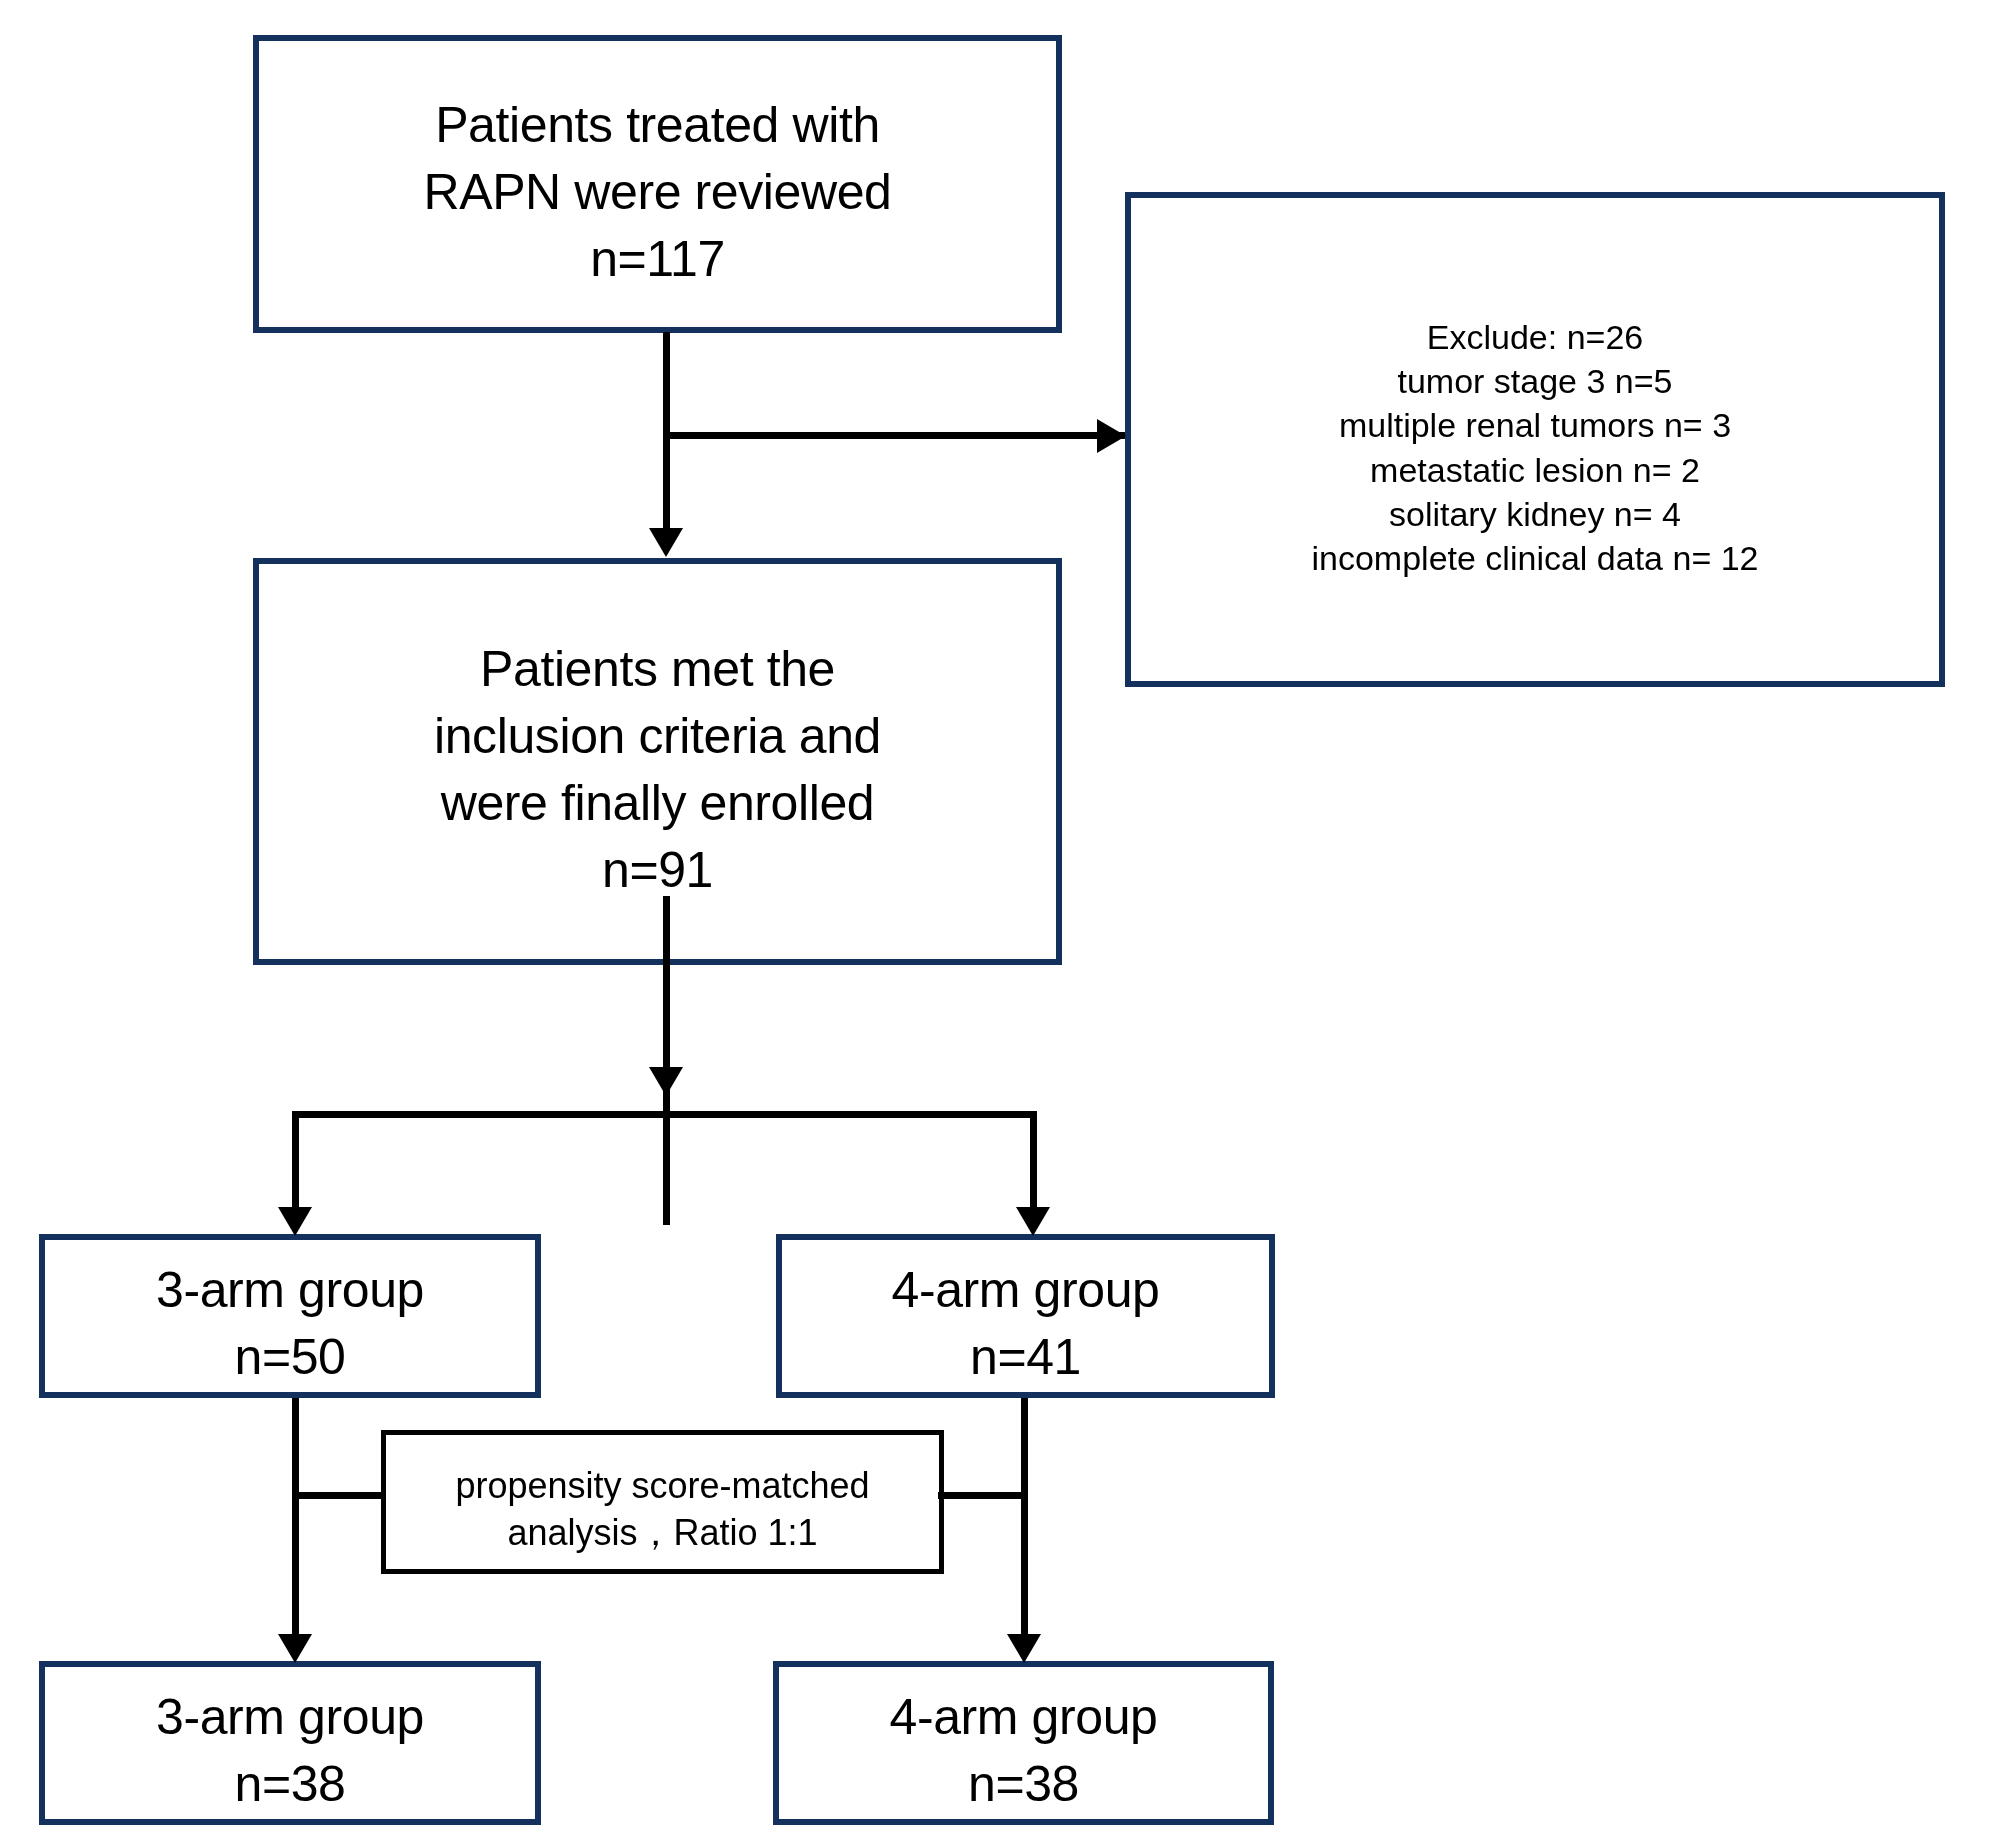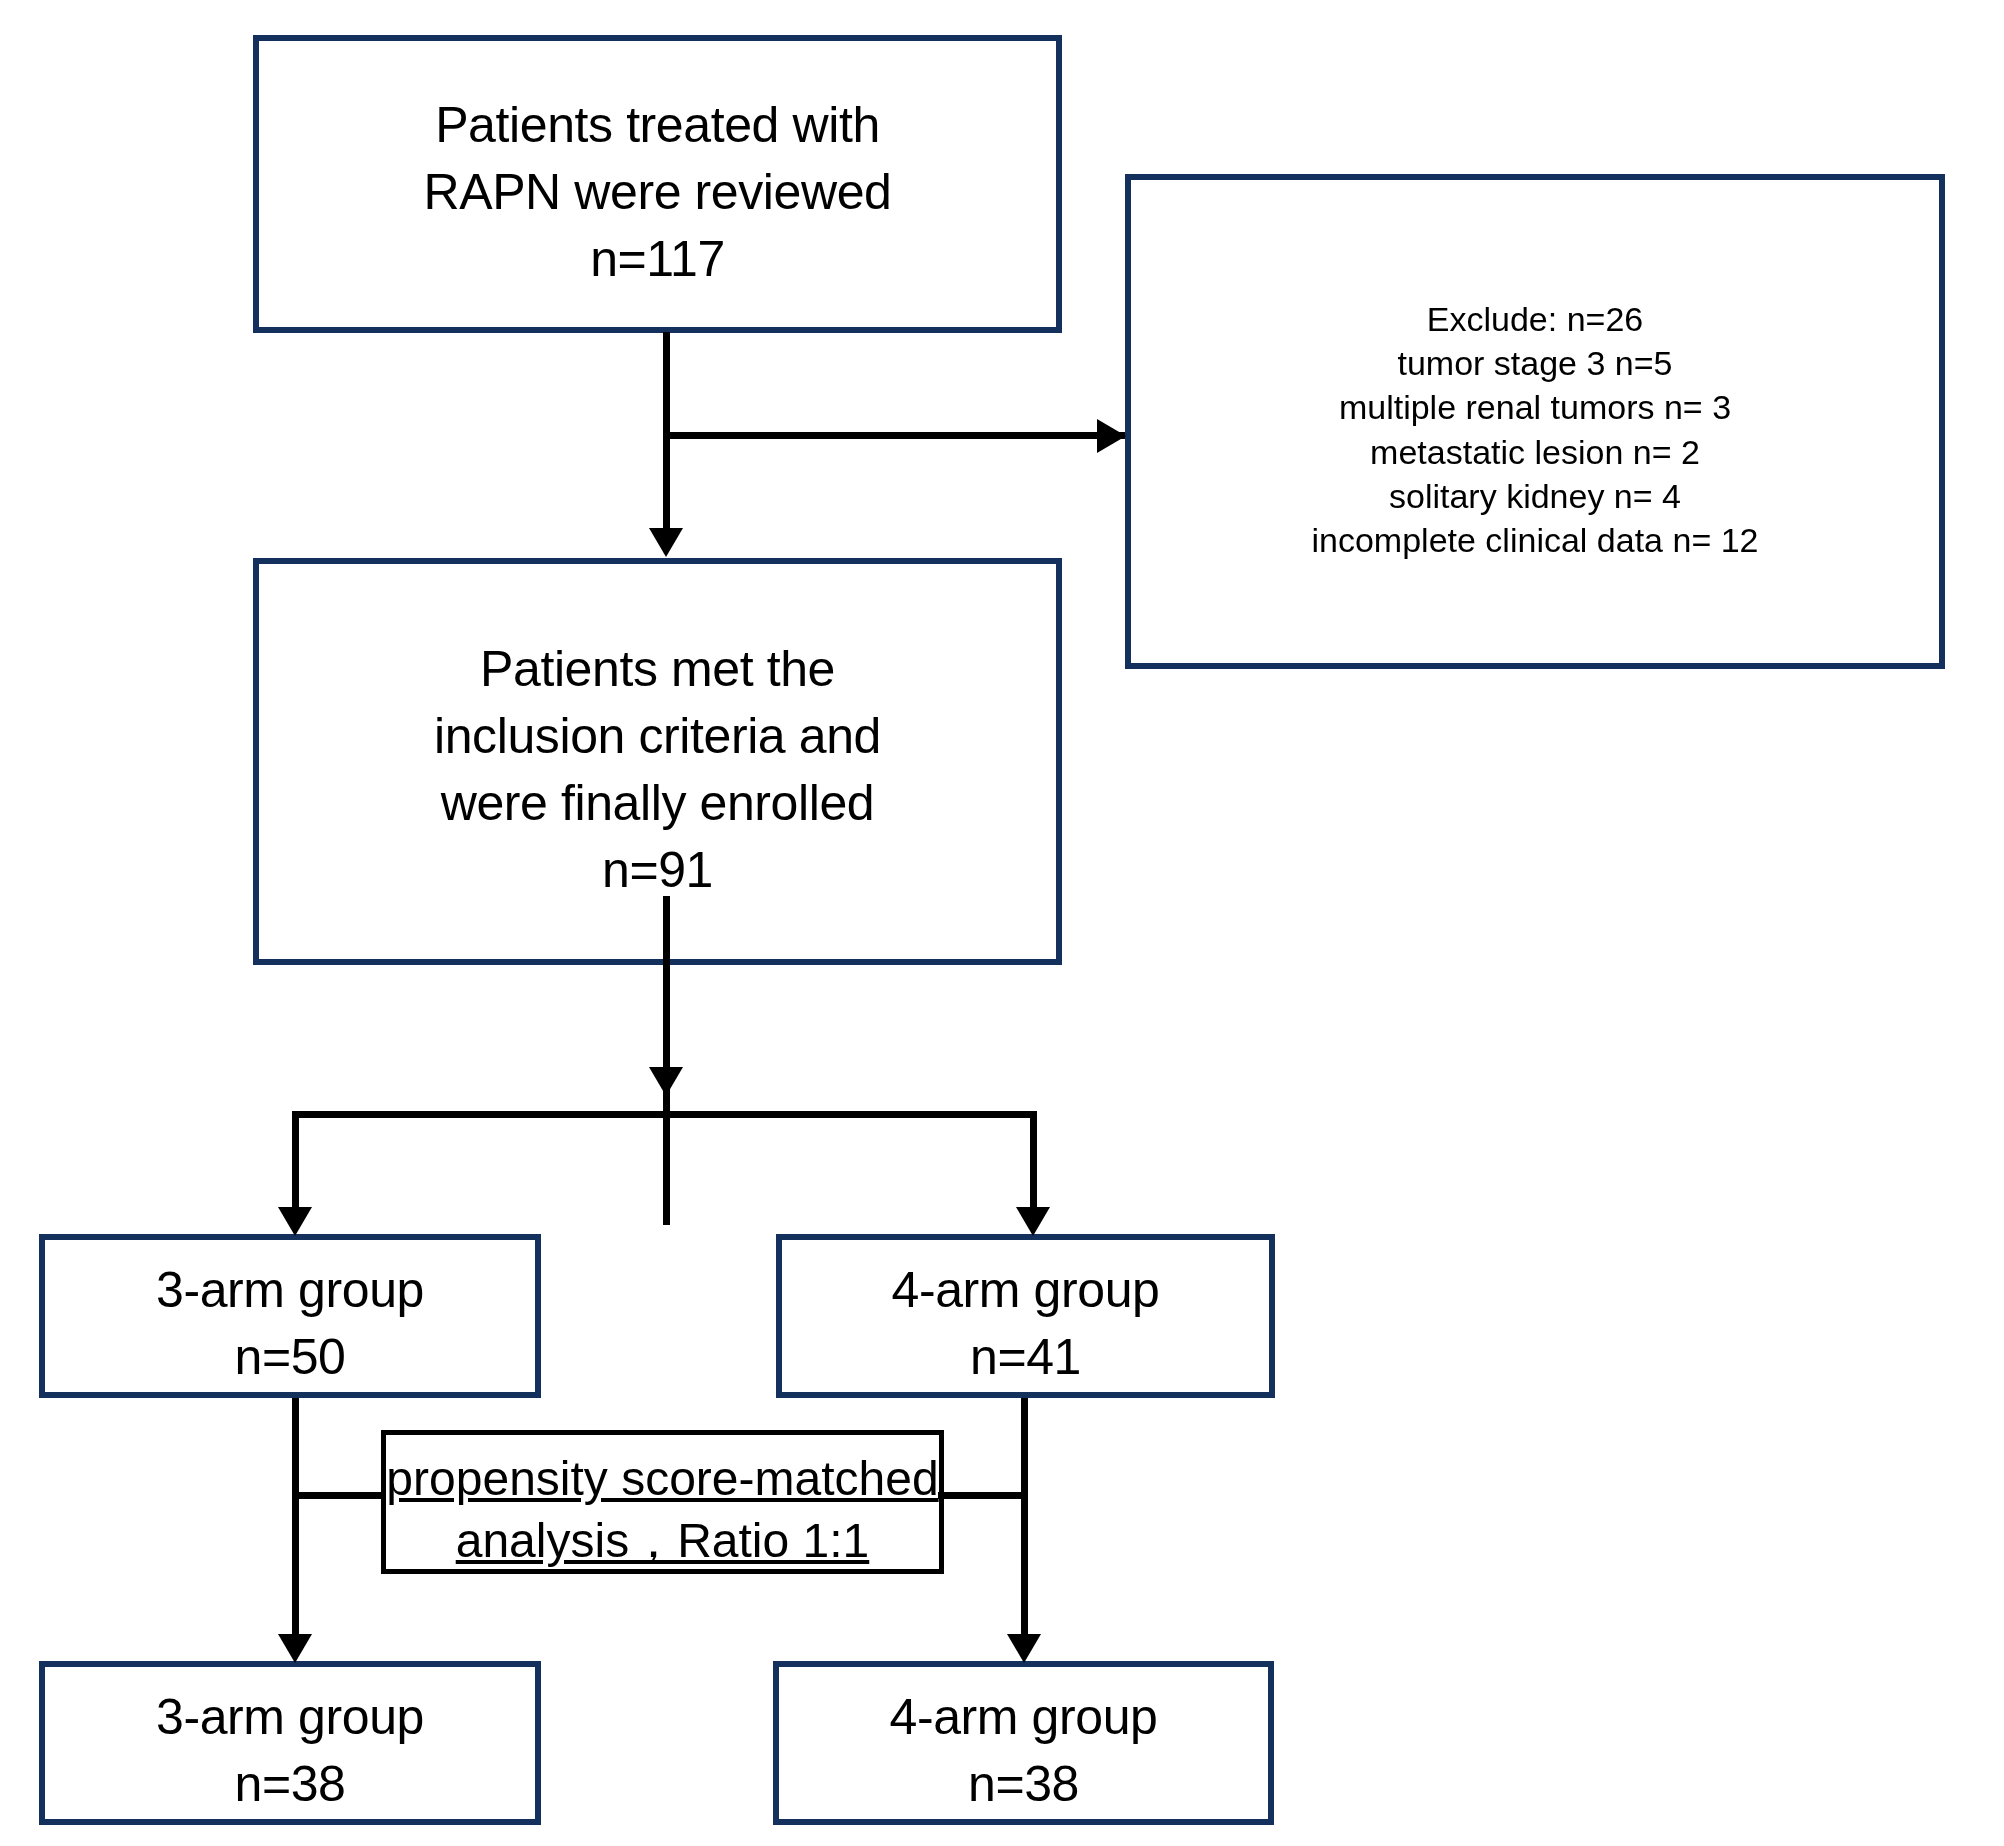--- a/index.html
+++ b/index.html
@@ -69,21 +69,21 @@
 <body>
 
 <div id="canvas">
 
   <div class="node navy big" style="left:253px; top:35px; width:809px; height:298px;">
     <span class="txt">Patients treated with
 RAPN were reviewed
 n=117</span>
   </div>
 
-  <div class="node navy small" style="left:1125px; top:174px; width:820px; height:495px;">
+  <div class="node navy small" style="left:1125px; top:192px; width:820px; height:495px;">
     <span class="txt">Exclude: n=26
 tumor stage 3 n=5
 multiple renal tumors n= 3
 metastatic lesion n= 2
 solitary kidney n= 4
 incomplete clinical data n= 12</span>
   </div>
 
   <div class="node navy big" style="left:253px; top:558px; width:809px; height:407px;">
     <span class="txt">Patients met the
@@ -96,21 +96,21 @@
     <span class="txt">3-arm group
 n=50</span>
   </div>
 
   <div class="node navy big" style="left:776px; top:1234px; width:499px; height:164px;">
     <span class="txt">4-arm group
 n=41</span>
   </div>
 
   <div class="node black" style="left:381px; top:1430px; width:563px; height:144px;">
-    <span class="txt" style="font-size:48px; line-height:1.30;text-decoration:underline;">propensity score-matched
+    <span class="txt" style="font-size:36px; line-height:1.30;">propensity score-matched
 analysis，Ratio 1:1</span>
   </div>
 
   <div class="node navy big" style="left:39px; top:1661px; width:502px; height:164px;">
     <span class="txt">3-arm group
 n=38</span>
   </div>
 
   <div class="node navy big" style="left:773px; top:1661px; width:501px; height:164px;">
     <span class="txt">4-arm group

